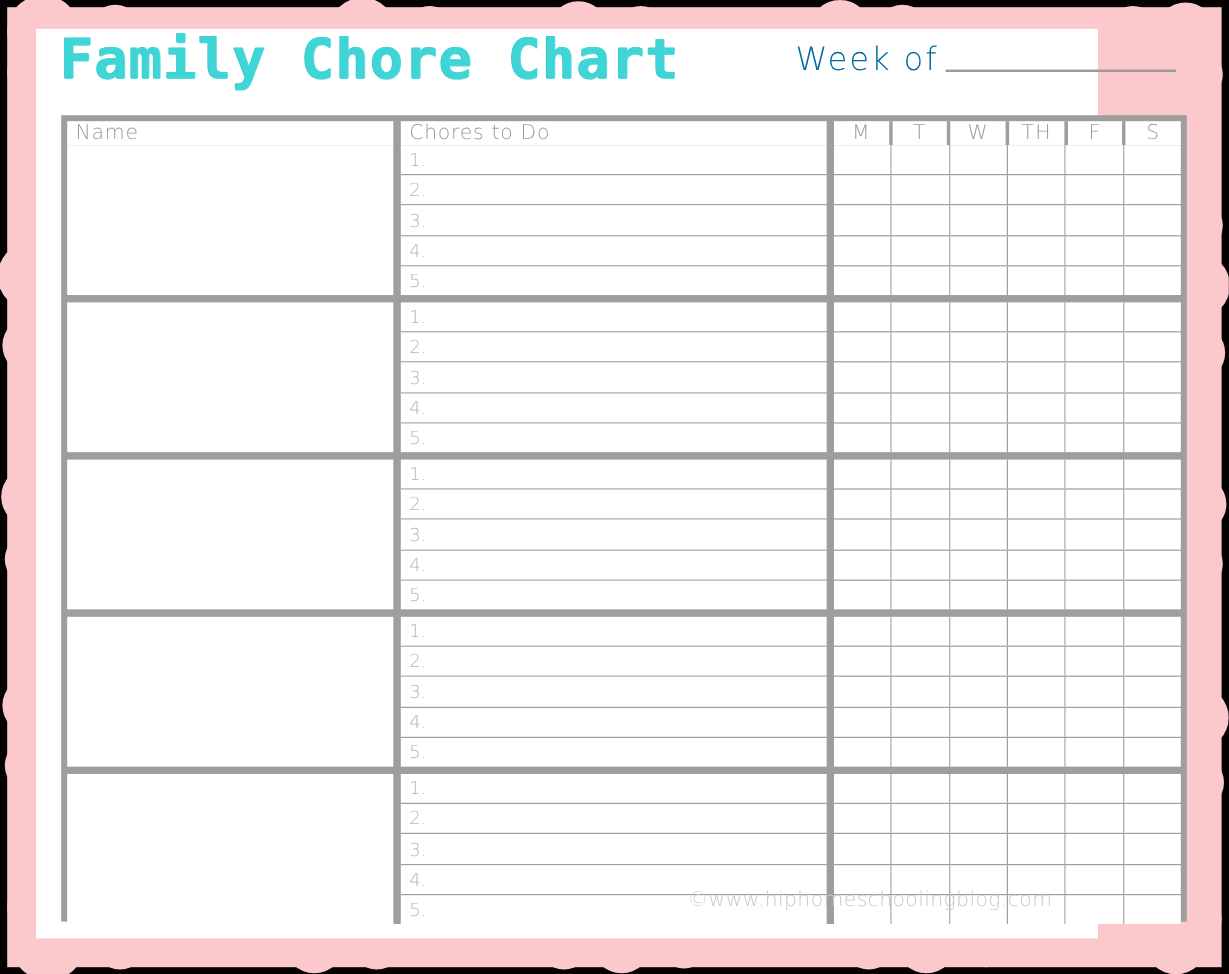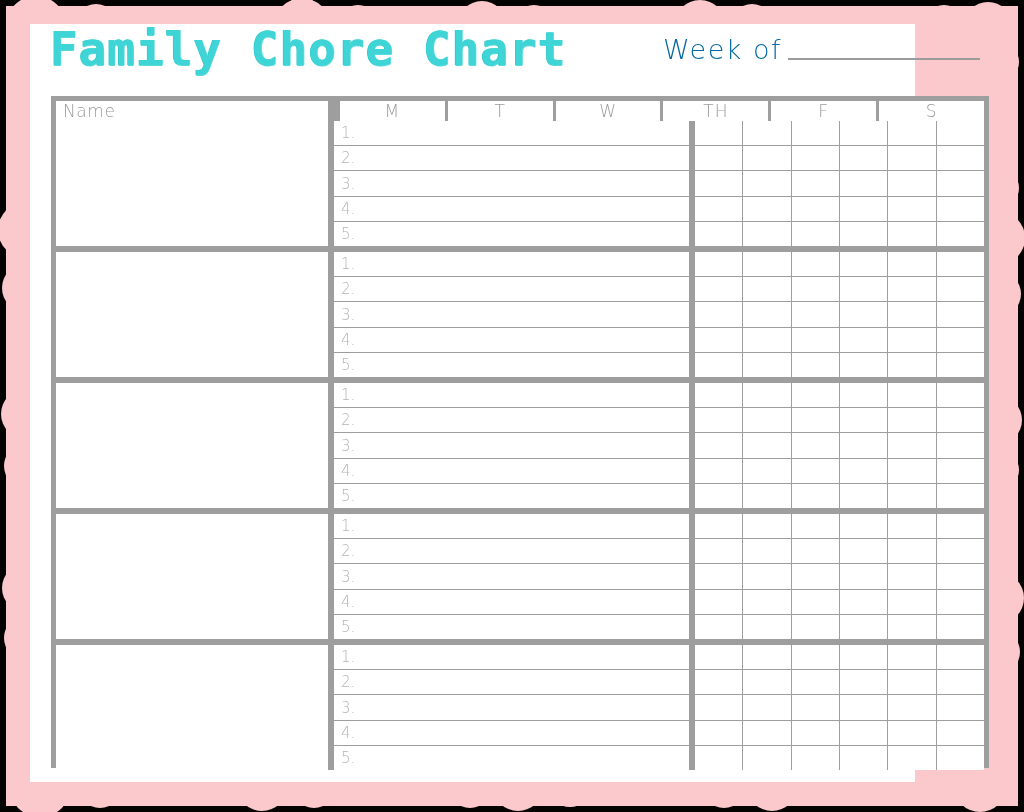--- a/index.html
+++ b/index.html
@@ -350,20 +350,21 @@
         <span id="week-of-label">Week of</span>
         <span id="week-of-blank"></span>
       </div>
     </div>
 
     <div id="chart-table">
 
       <div class="trow" id="header-row">
         <div class="hdr-cell col-name left-pad">Name</div>
         <div class="gutter-v"></div>
+        <div class="hdr-cell col-chores left-pad">Chores to Do</div>
         <div class="gutter-v"></div>
         <div class="col-days">
           <div id="day-header">
               <div class="day-hdr">M</div>
               <div class="day-hdr">T</div>
               <div class="day-hdr">W</div>
               <div class="day-hdr">TH</div>
               <div class="day-hdr">F</div>
               <div class="day-hdr">S</div>
             </div>
@@ -719,14 +720,15 @@
                 <div class="day-box"></div>
                 <div class="day-box"></div>
                 <div class="day-box"></div>
               </div>
             </div>
           </div>
         </div>
 
     </div>
 
+    <div id="credit">©www.hiphomeschoolingblog.com</div>
   </div>
 </div>
 
 </body></html>

